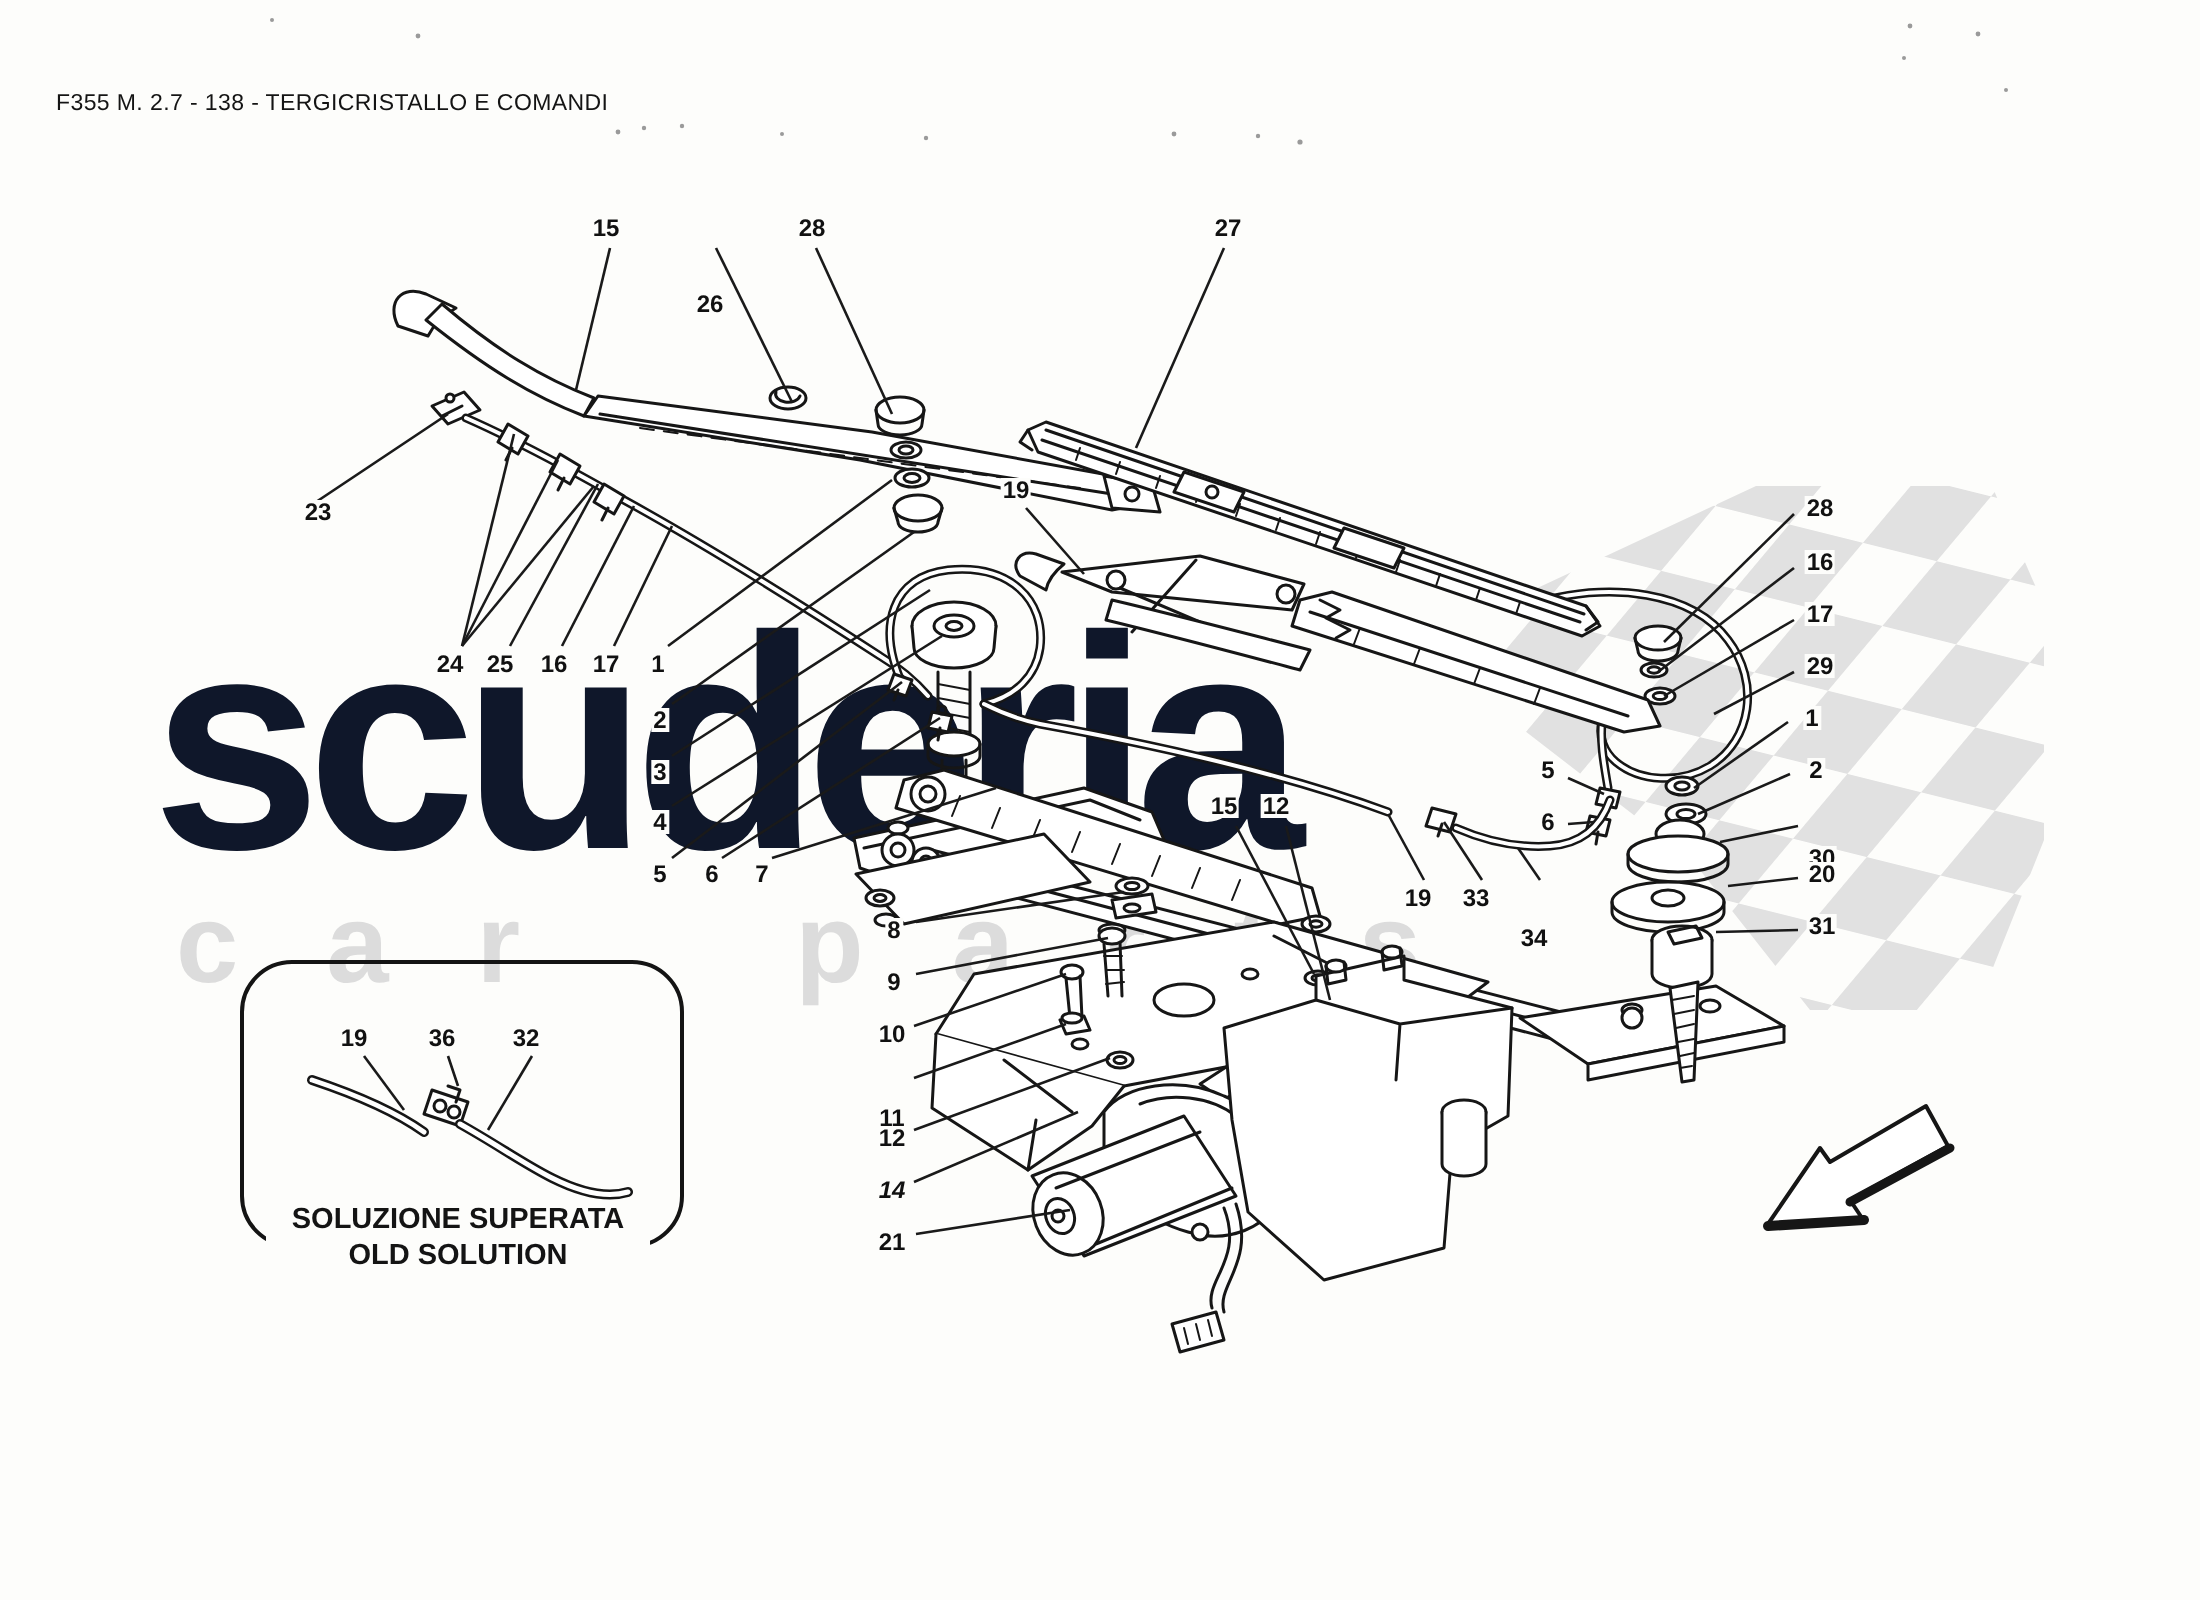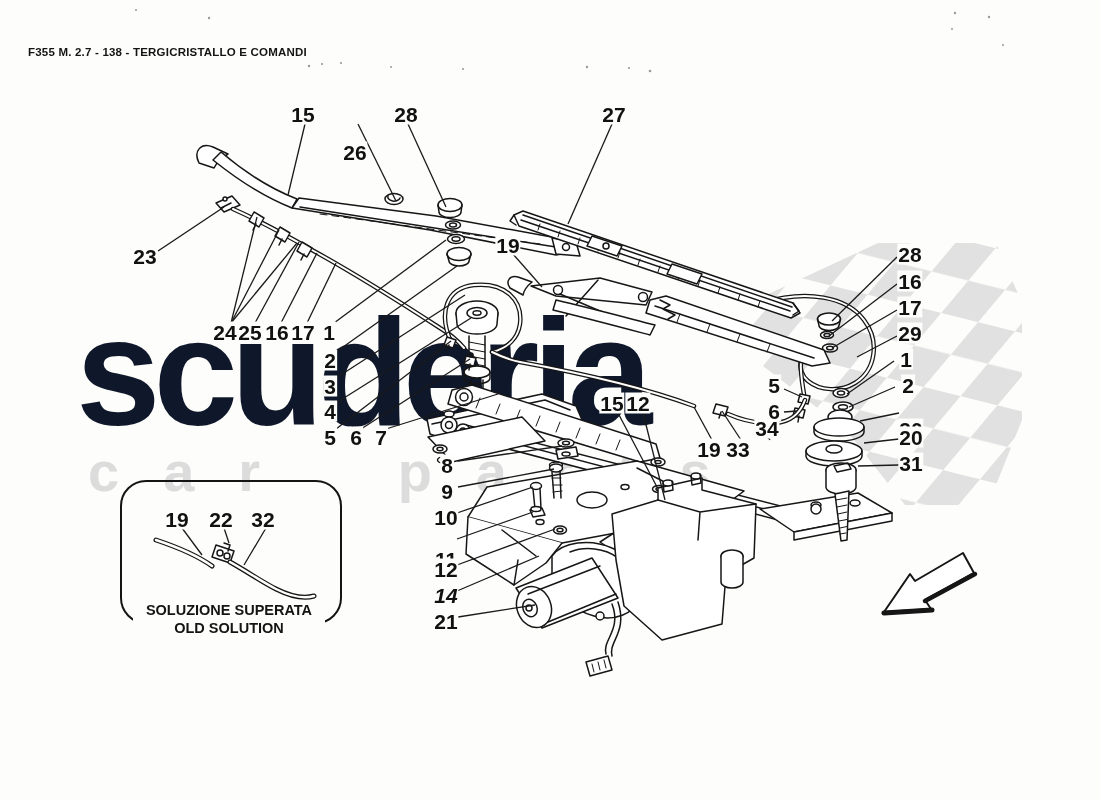--- a/index.html
+++ b/index.html
@@ -2,21 +2,21 @@
 <html><head>
 <meta charset="utf-8">
 <style>
   html,body{margin:0;padding:0;}
   body{
     width:1100px;height:800px;position:relative;overflow:hidden;
     background:#fdfdfb;font-family:"Liberation Sans",sans-serif;
   }
   #page-title{
     position:absolute;left:28px;top:46px;z-index:4;
-    font-size:11.5px;font-weight:bold;color:#141414;letter-spacing:.2px;
+    font-size:11.5px;font-weight:normal;color:#141414;letter-spacing:.2px;
     white-space:nowrap;
   }
   #wm1{
     position:absolute;left:76px;top:296px;z-index:0;
     font-size:152px;font-weight:bold;letter-spacing:-7px;line-height:1;
     white-space:nowrap;user-select:none;
   }
   #wm2{
     position:absolute;left:88px;top:444px;z-index:0;
     font-size:56px;font-weight:bold;letter-spacing:44px;word-spacing:34px;
@@ -28,21 +28,21 @@
   }
   #inset-caption{
     position:absolute;left:133px;top:601px;width:192px;z-index:3;
     text-align:center;background:#fdfdfb;font-weight:bold;font-size:14.5px;
     color:#141414;line-height:18px;white-space:nowrap;
   }
   svg.drawing{position:absolute;left:0;top:0;z-index:2;}
   #callout-layer{position:absolute;inset:0;z-index:3;pointer-events:none;}
   .callout{
     position:absolute;transform:translate(-50%,-50%);
-    font-weight:bold;font-size:21px;color:#111;line-height:1;
+    font-weight:bold;font-size:12px;color:#111;line-height:1;
     background:#fdfdfb;padding:0 1px;white-space:nowrap;
   }
   .leader{stroke:#1a1a1a;stroke-width:1.3;}
 </style>
 </head>
 <body>
 
 <div id="page-title">F355 M. 2.7 - 138 - TERGICRISTALLO E COMANDI</div>
 
 <div id="wm1" style="color: #0f172a;">scuderia</div>
@@ -373,21 +373,21 @@
       <line x1="224" y1="528" x2="229" y2="543" class="leader"></line>
       <line x1="266" y1="528" x2="244" y2="565" class="leader"></line>
     </g>
 </svg>
 
 <div id="callout-layer">
     <span class="callout" style="left: 303px; top: 114px;">15</span>
     <span class="callout" style="left: 355px; top: 114px; margin-top: 38px;">26</span>
     <span class="callout" style="left: 406px; top: 114px;">28</span>
     <span class="callout" style="left: 614px; top: 114px;">27</span>
-    <span class="callout" style="left: 145px; top: 256px;">23</span>
+    <span class="callout" style="left: 159px; top: 256px;">23</span>
     <span class="callout" style="left: 508px; top: 245px;">19</span>
     <span class="callout" style="left: 225px; top: 332px; text-align: right;">24</span>
     <span class="callout" style="left: 250px; top: 332px;">25</span>
     <span class="callout" style="left: 277px; top: 332px;">16</span>
     <span class="callout" style="left: 303px; top: 332px;">17</span>
     <span class="callout" style="left: 329px; top: 332px;">1</span>
     <span class="callout" style="left: 330px; top: 360px;">2</span>
     <span class="callout" style="left: 330px; top: 386px;">3</span>
     <span class="callout" style="left: 330px; top: 411px;">4</span>
     <span class="callout" style="left: 330px; top: 437px;">5</span>
@@ -397,28 +397,28 @@
     <span class="callout" style="left: 447px; top: 491px;">9</span>
     <span class="callout" style="left: 446px; top: 517px;">10</span>
     <span class="callout" style="left: 446px; top: 543px; margin-top: 16px;">11</span>
     <span class="callout" style="left: 446px; top: 569px;">12</span>
     <span class="callout" style="left: 446px; top: 595px; font-style: italic;">14</span>
     <span class="callout" style="left: 446px; top: 621px;">21</span>
     <span class="callout" style="left: 612px; top: 403px;">15</span>
     <span class="callout" style="left: 638px; top: 403px;">12</span>
     <span class="callout" style="left: 709px; top: 449px;">19</span>
     <span class="callout" style="left: 738px; top: 449px; text-align: center;">33</span>
-    <span class="callout" style="left: 767px; top: 428px;">34</span>
+    <span class="callout" style="left: 767px; top: 469px;">34</span>
     <span class="callout" style="left: 774px; top: 385px;">5</span>
     <span class="callout" style="left: 774px; top: 411px;">6</span>
     <span class="callout" style="left: 910px; top: 254px;">28</span>
     <span class="callout" style="left: 910px; top: 281px;">16</span>
     <span class="callout" style="left: 910px; top: 307px;">17</span>
     <span class="callout" style="left: 910px; top: 333px;">29</span>
     <span class="callout" style="left: 906px; top: 359px;">1</span>
     <span class="callout" style="left: 908px; top: 385px;">2</span>
     <span class="callout" style="left: 911px; top: 429px;">30</span>
     <span class="callout" style="left: 911px; top: 437px;">20</span>
     <span class="callout" style="left: 911px; top: 463px;">31</span>
     <span class="callout" style="left: 177px; top: 519px;">19</span>
-    <span class="callout" style="left: 221px; top: 519px;">22</span>
+    <span class="callout" style="left: 221px; top: 519px;">36</span>
     <span class="callout" style="left: 263px; top: 519px;">32</span>
   </div>
 
 </body></html>

